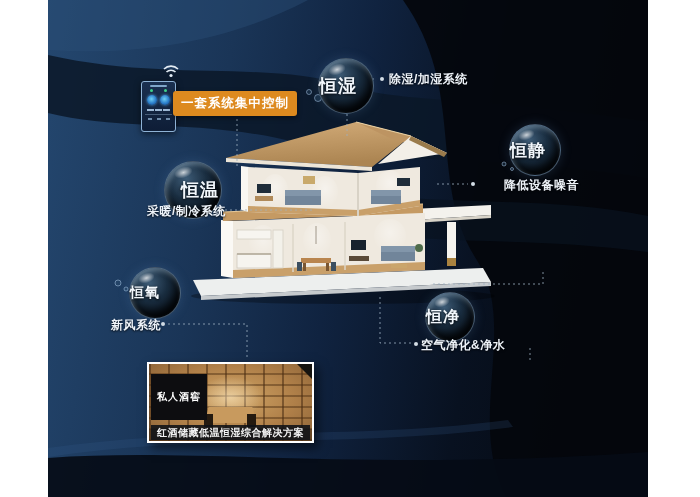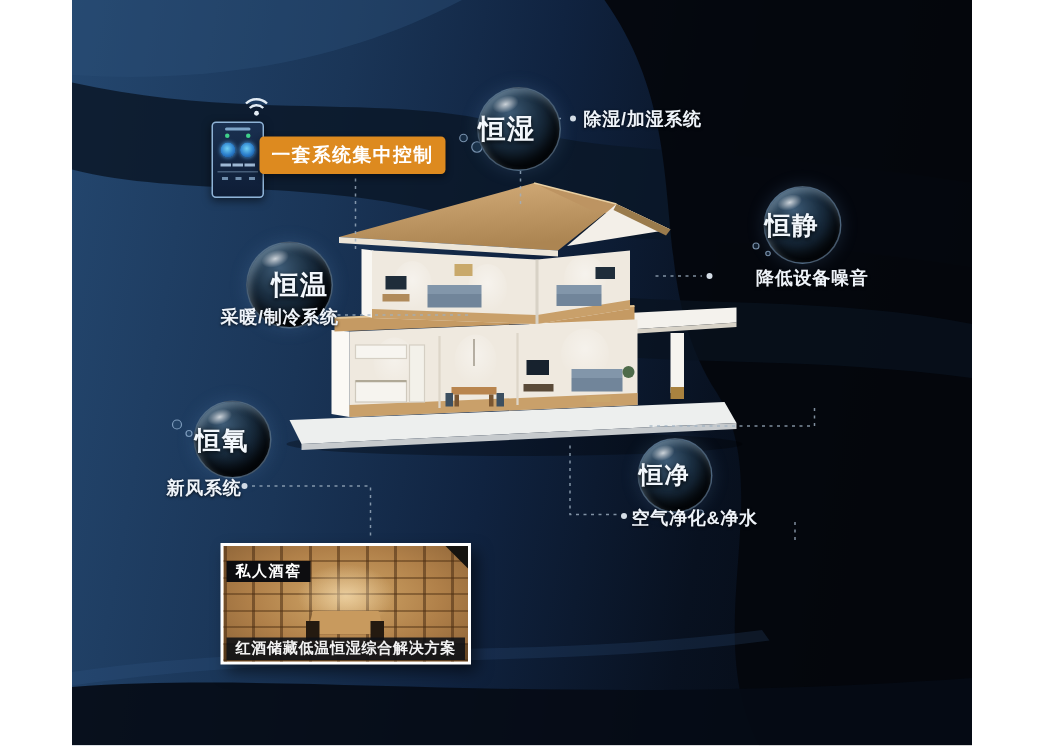--- a/index.html
+++ b/index.html
@@ -19,21 +19,21 @@
     border:1px solid rgba(165,200,235,.38);
     box-shadow:inset 2px 3px 5px rgba(190,220,245,.38), inset -3px -6px 9px rgba(0,0,0,.85), 0 0 12px rgba(110,160,215,.18);}
   .bubble::before{content:"";position:absolute;top:9%;left:16%;width:34%;height:20%;border-radius:50%;
     background:radial-gradient(ellipse at center, rgba(255,255,255,.75), rgba(255,255,255,0) 70%);
     transform:rotate(-18deg);}
   .bubble span{position:relative;color:#f2f7fc;font-weight:bold;letter-spacing:1px;
     text-shadow:0 1px 3px rgba(0,0,0,.9);}
   .b-shi {left:318px;top:58px; width:56px;height:56px;} .b-shi span{font-size:18px;}
   .b-jing{left:461px;top:124px;width:52px;height:52px;margin-left:48px;} .b-jing span{font-size:17px;}
   .b-wen {left:164px;top:161px;width:58px;height:58px;} .b-wen span{font-size:18px;margin-left:16px;}
-  .b-yang{left:129px;top:267px;width:52px;height:52px;} .b-yang span{font-size:17px;}
+  .b-yang{left:129px;top:267px;width:52px;height:52px;} .b-yang span{font-size:14px;}
   .b-jin {left:425px;top:292px;width:50px;height:50px;} .b-jin span{font-size:16px;}
 
   
   .note{position:absolute;color:#eef3f9;font-size:12px;font-weight:bold;letter-spacing:.5px;
         text-shadow:0 1px 2px rgba(0,0,0,.8);white-space:nowrap;}
   .n-shi {left:389px;top:71px;}
   .n-jing{left:504px;top:177px;}
   .n-wen {left:147px;top:203px;}
   .n-yang{left:111px;top:317px;}
   .n-jin {left:421px;top:337px;}
@@ -63,21 +63,21 @@
   .dev-bottom i{width:4px;height:2px;background:#6f8cab;}
 
   .wifi{position:absolute;left:162px;top:63px;}
 
   
   .photo{position:absolute;background:#ffffff;padding:2px;box-shadow:4px 5px 10px rgba(0,0,0,.55);}
   .photo-wine{left:147px;top:362px;width:167px;height:81px;}
   .photo-pool{left:379px;top:363px;width:167px;height:78px;}
   .photo-art{position:relative;width:100%;height:100%;overflow:hidden;}
   .photo-tag{position:absolute;left:4px;top:12px;background:#0d0d10;color:#fff;font-size:10px;
-    font-weight:bold;padding:0 6px;letter-spacing:1px;}
+    font-weight:bold;padding:16px 6px;letter-spacing:1px;}
   .photo-caption{position:absolute;left:4px;right:4px;bottom:3px;height:15px;line-height:15px;
     background:rgba(14,17,23,.88);color:#f2f2f2;font-size:10px;font-weight:bold;text-align:center;
     letter-spacing:.5px;white-space:nowrap;}
   .ribbon{position:absolute;top:0;right:0;width:0;height:0;
     border-top:15px solid #15130f;border-left:15px solid transparent;}
 
   
   .wine-art{background:
     repeating-linear-gradient(0deg, rgba(74,44,16,.45) 0 1.5px, rgba(0,0,0,0) 1.5px 11px),
     repeating-linear-gradient(90deg, rgba(66,38,14,.5) 0 2px, rgba(0,0,0,0) 2px 19px),

